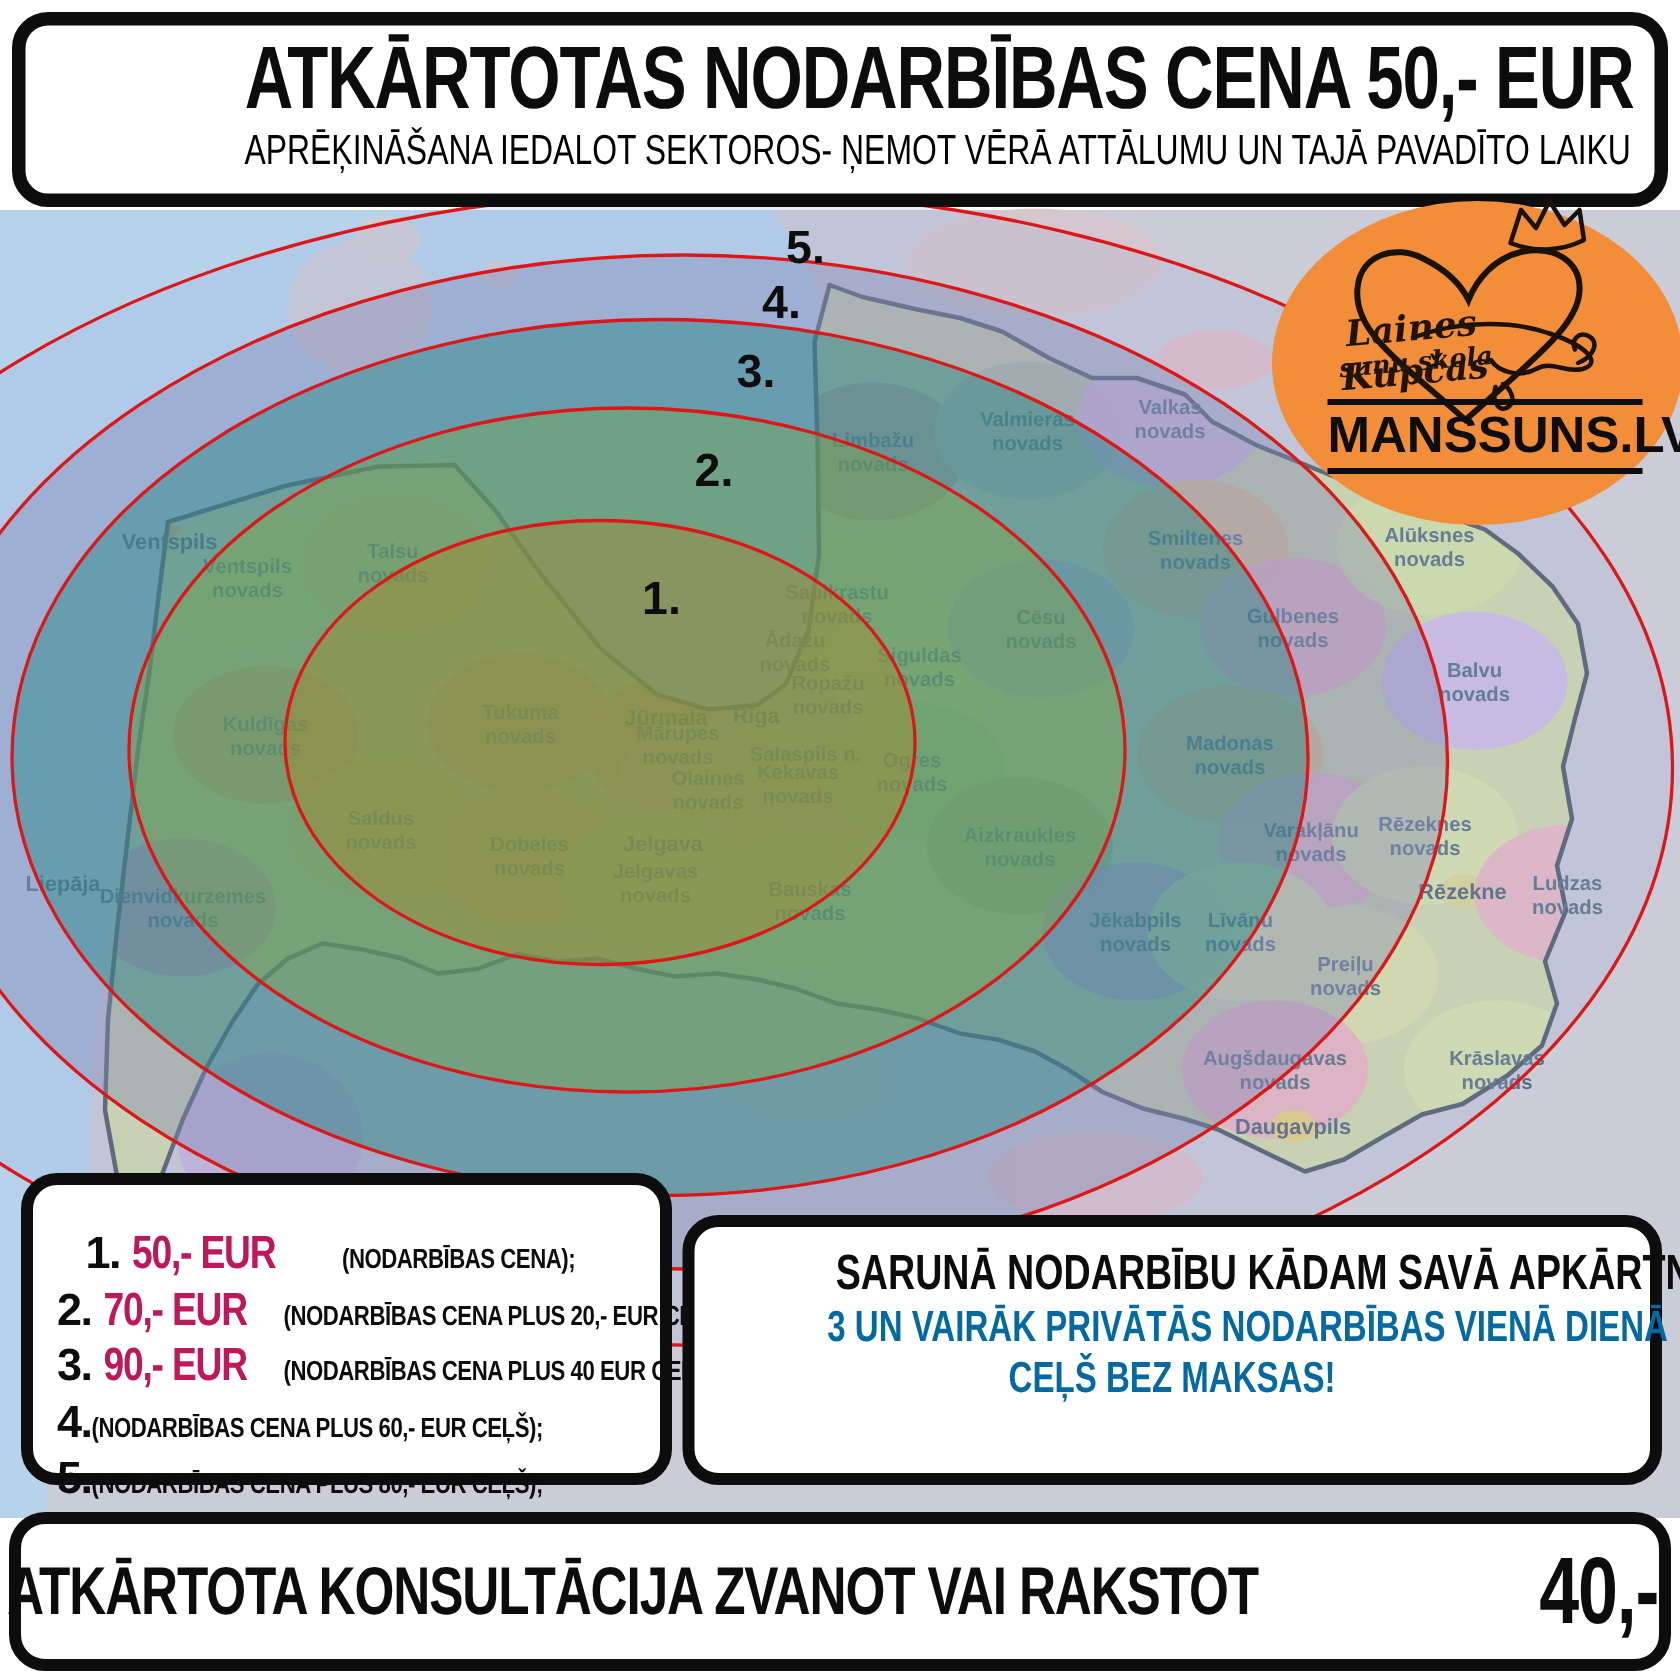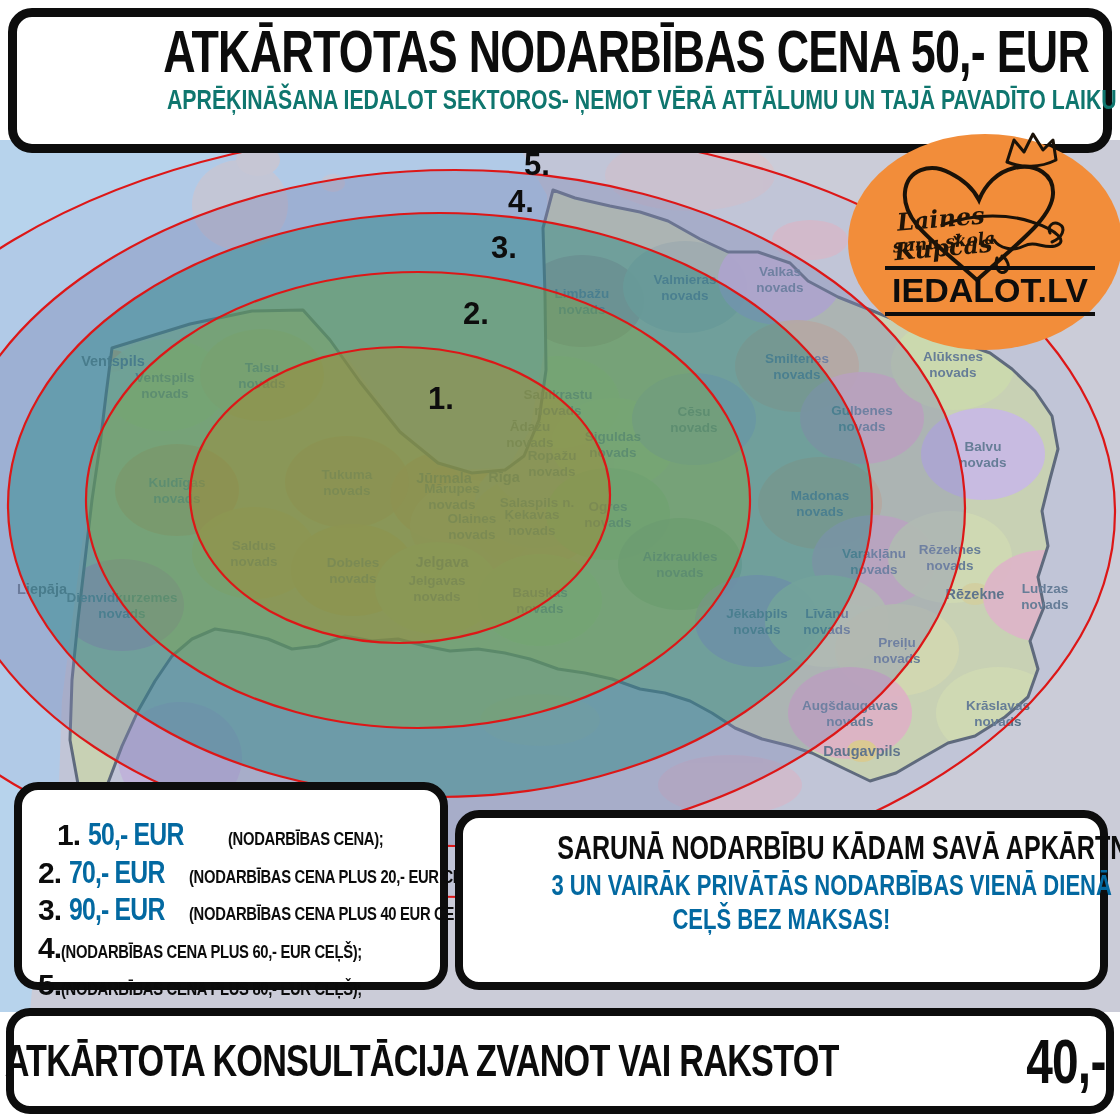--- a/index.html
+++ b/index.html
@@ -4,41 +4,41 @@
 <style>
   html,body{margin:0;padding:0;background:#ffffff;}
   #canvas{position:relative;width:1120px;height:1120px;overflow:hidden;background:#ffffff;
           font-family:"Liberation Sans","DejaVu Sans",sans-serif;}
   #map-svg{position:absolute;left:0;top:0;z-index:0;}
   .box{position:absolute;background:#ffffff;border:8px solid #0d0d0d;border-radius:24px;box-sizing:border-box;}
   .cond{display:inline-block;transform:scaleX(0.76);transform-origin:center;white-space:nowrap;}
   .cond-l{display:inline-block;transform:scaleX(0.80);transform-origin:left center;white-space:nowrap;}
 
   
-  #header{left:8px;top:8px;width:1104px;height:145px;border-width:9px;z-index:3;text-align:center;}
+  #header{left:8px;top:8px;width:1104px;height:130px;border-width:9px;z-index:3;text-align:center;}
   #header .title{margin-top:2px;font-size:59px;font-weight:900;letter-spacing:-1px;color:#0c0c0c;line-height:66px;}
-  #header .subtitle{font-size:28px;font-weight:700;color:#0f766e;line-height:30px;margin-top:0px;}
+  #header .subtitle{font-size:28px;font-weight:400;color:#000000;line-height:30px;margin-top:0px;}
 
   
   #logo{position:absolute;left:847px;top:120px;width:276px;height:232px;z-index:4;}
   #logo svg{position:absolute;left:0;top:0;}
   #logo .script1{position:absolute;left:10px;top:84px;width:170px;text-align:center;
        font-family:"DejaVu Serif","Liberation Serif",serif;font-style:italic;font-weight:bold;
        font-size:24px;color:#201407;transform:rotate(-5deg);}
   #logo .script2{position:absolute;left:22px;top:112px;width:150px;text-align:center;
        font-family:"DejaVu Serif","Liberation Serif",serif;font-style:italic;font-weight:bold;
        font-size:17px;color:#201407;transform:rotate(-5deg);}
   #logo .site{position:absolute;left:38px;top:146px;width:210px;height:42px;line-height:40px;text-align:center;
        font-size:34px;font-weight:900;color:#0d0d0d;border-top:4px solid #0d0d0d;border-bottom:4px solid #0d0d0d;}
 
   
   #prices{left:14px;top:782px;width:434px;height:208px;z-index:3;padding:10px 4px 8px 16px;}
   .prow{display:flex;align-items:baseline;height:37.5px;}
   .pnum{width:42px;font-size:30px;font-weight:900;color:#0c0c0c;text-align:right;letter-spacing:-1px;}
-  .pprice{width:148px;font-size:31px;font-weight:900;color:#0369a1;letter-spacing:-1px;padding-left:8px;box-sizing:border-box;}
+  .pprice{width:148px;font-size:31px;font-weight:900;color:#be185d;letter-spacing:-1px;padding-left:8px;box-sizing:border-box;}
   .pnote{font-size:18.5px;font-weight:800;color:#0c0c0c;letter-spacing:-0.4px;margin-top:28px;}
 
   
   #promo{left:455px;top:810px;width:653px;height:180px;z-index:3;text-align:center;padding-top:10px;}
   #promo .promo-title{font-size:33px;font-weight:900;color:#0c0c0c;line-height:40px;}
   #promo .pline{font-size:29px;font-weight:900;color:#0369a1;line-height:34px;}
 
   
   #footer{left:6px;top:1008px;width:1108px;height:106px;z-index:3;display:flex;align-items:center;justify-content:center;gap:16px;}
   #footer .f-text{font-size:45px;font-weight:900;color:#0c0c0c;letter-spacing:-1px;}
@@ -201,21 +201,21 @@
         <path d="M130,160 C88,122 55,102 58,72 C60,50 83,42 103,53 C117,60 127,70 132,80
                  C138,65 150,52 167,48 C190,43 207,55 206,74 C205,98 172,122 130,160 Z"></path>
         <path d="M95,105 C130,92 165,95 185,102 C210,110 222,122 208,126 C196,129 188,120 177,126 C166,132 152,128 147,120" stroke-width="3"></path>
         <path d="M205,122 C215,118 220,108 212,104 C206,101 200,106 203,113" stroke-width="3"></path>
         <path d="M150,138 C147,148 153,156 159,151 C164,147 160,139 155,136" stroke-width="3"></path>
       </g>
       <path d="M160,42 L167,20 L177,32 L186,14 L196,30 L206,20 L209,40 C193,48 175,48 160,42 Z" fill="none" stroke="#1a1208" stroke-width="3" stroke-linejoin="round"></path>
     </svg>
     <div class="script1">Laines Kupčas</div>
     <div class="script2">sunu skola</div>
-    <div class="site">IEDALOT.LV</div>
+    <div class="site">MANSSUNS.LV</div>
   </div>
 
   <div id="prices" class="box">
     <div id="price-rows">
         <div class="prow">
           <span class="pnum">1.</span>
           <span class="pprice"><span class="cond-l">50,- EUR</span></span>
           <span class="pnote"><span class="cond-l">(NODARBĪBAS CENA);</span></span>
         </div>
         <div class="prow">

